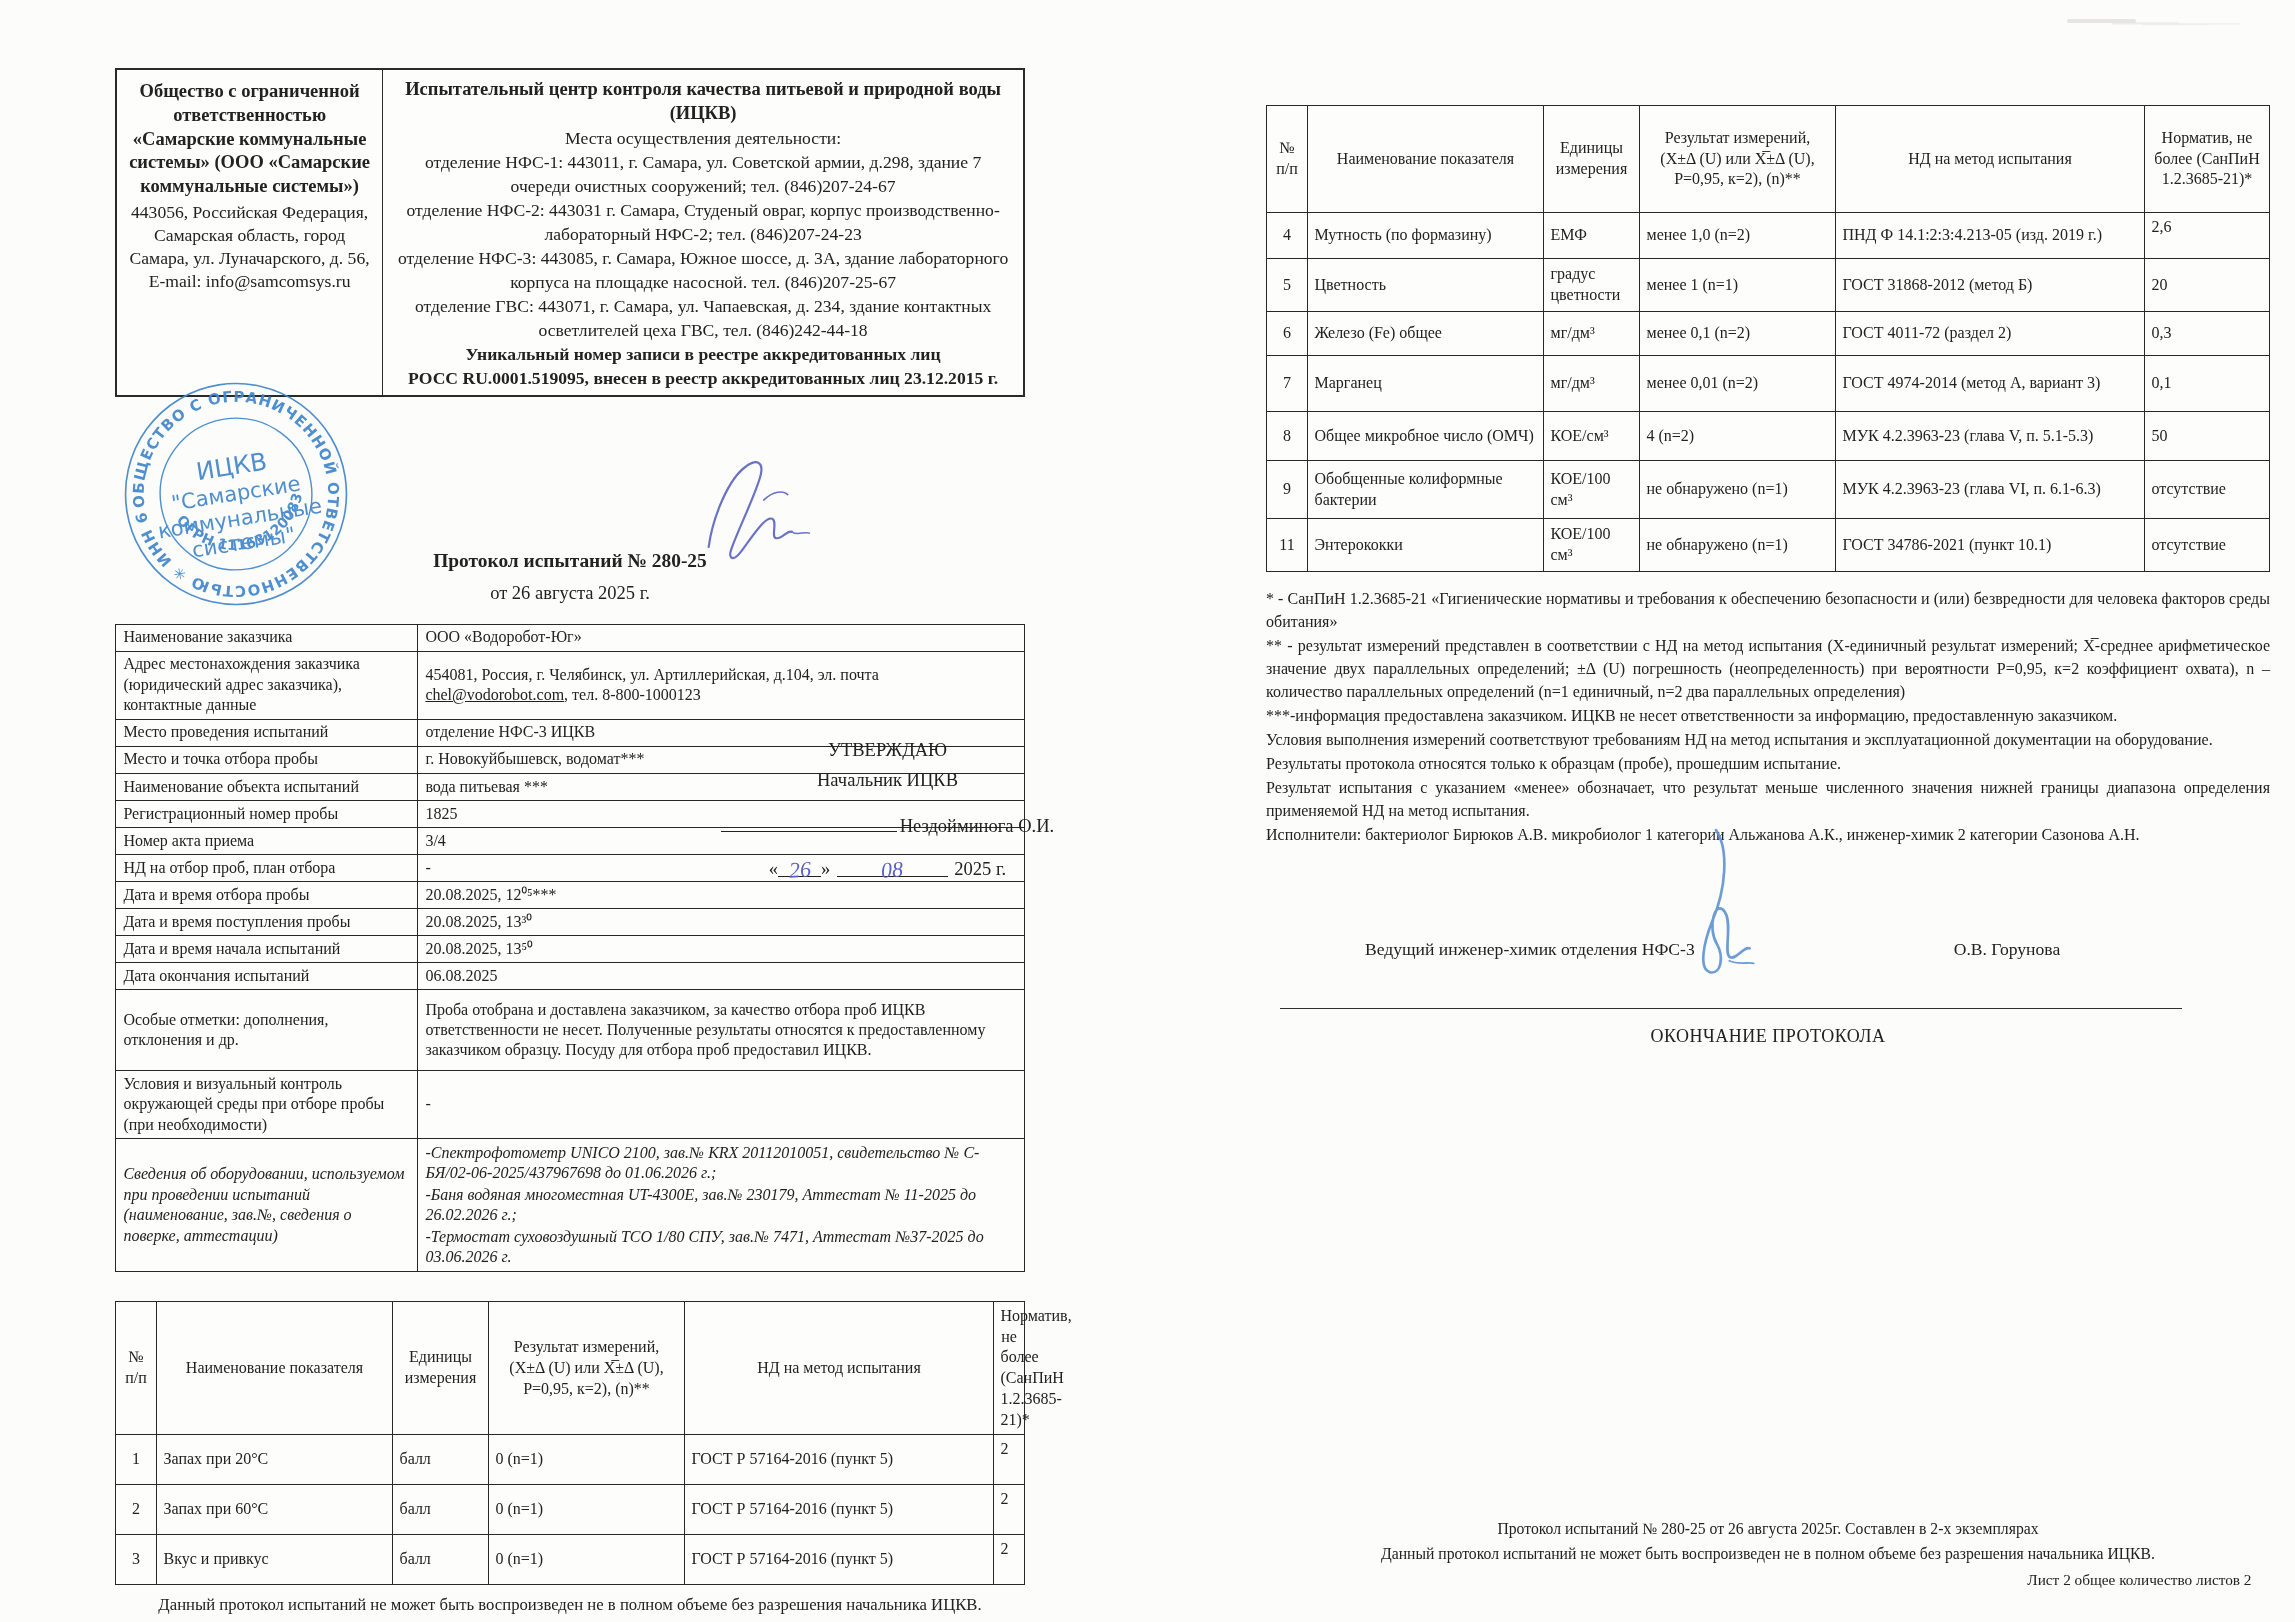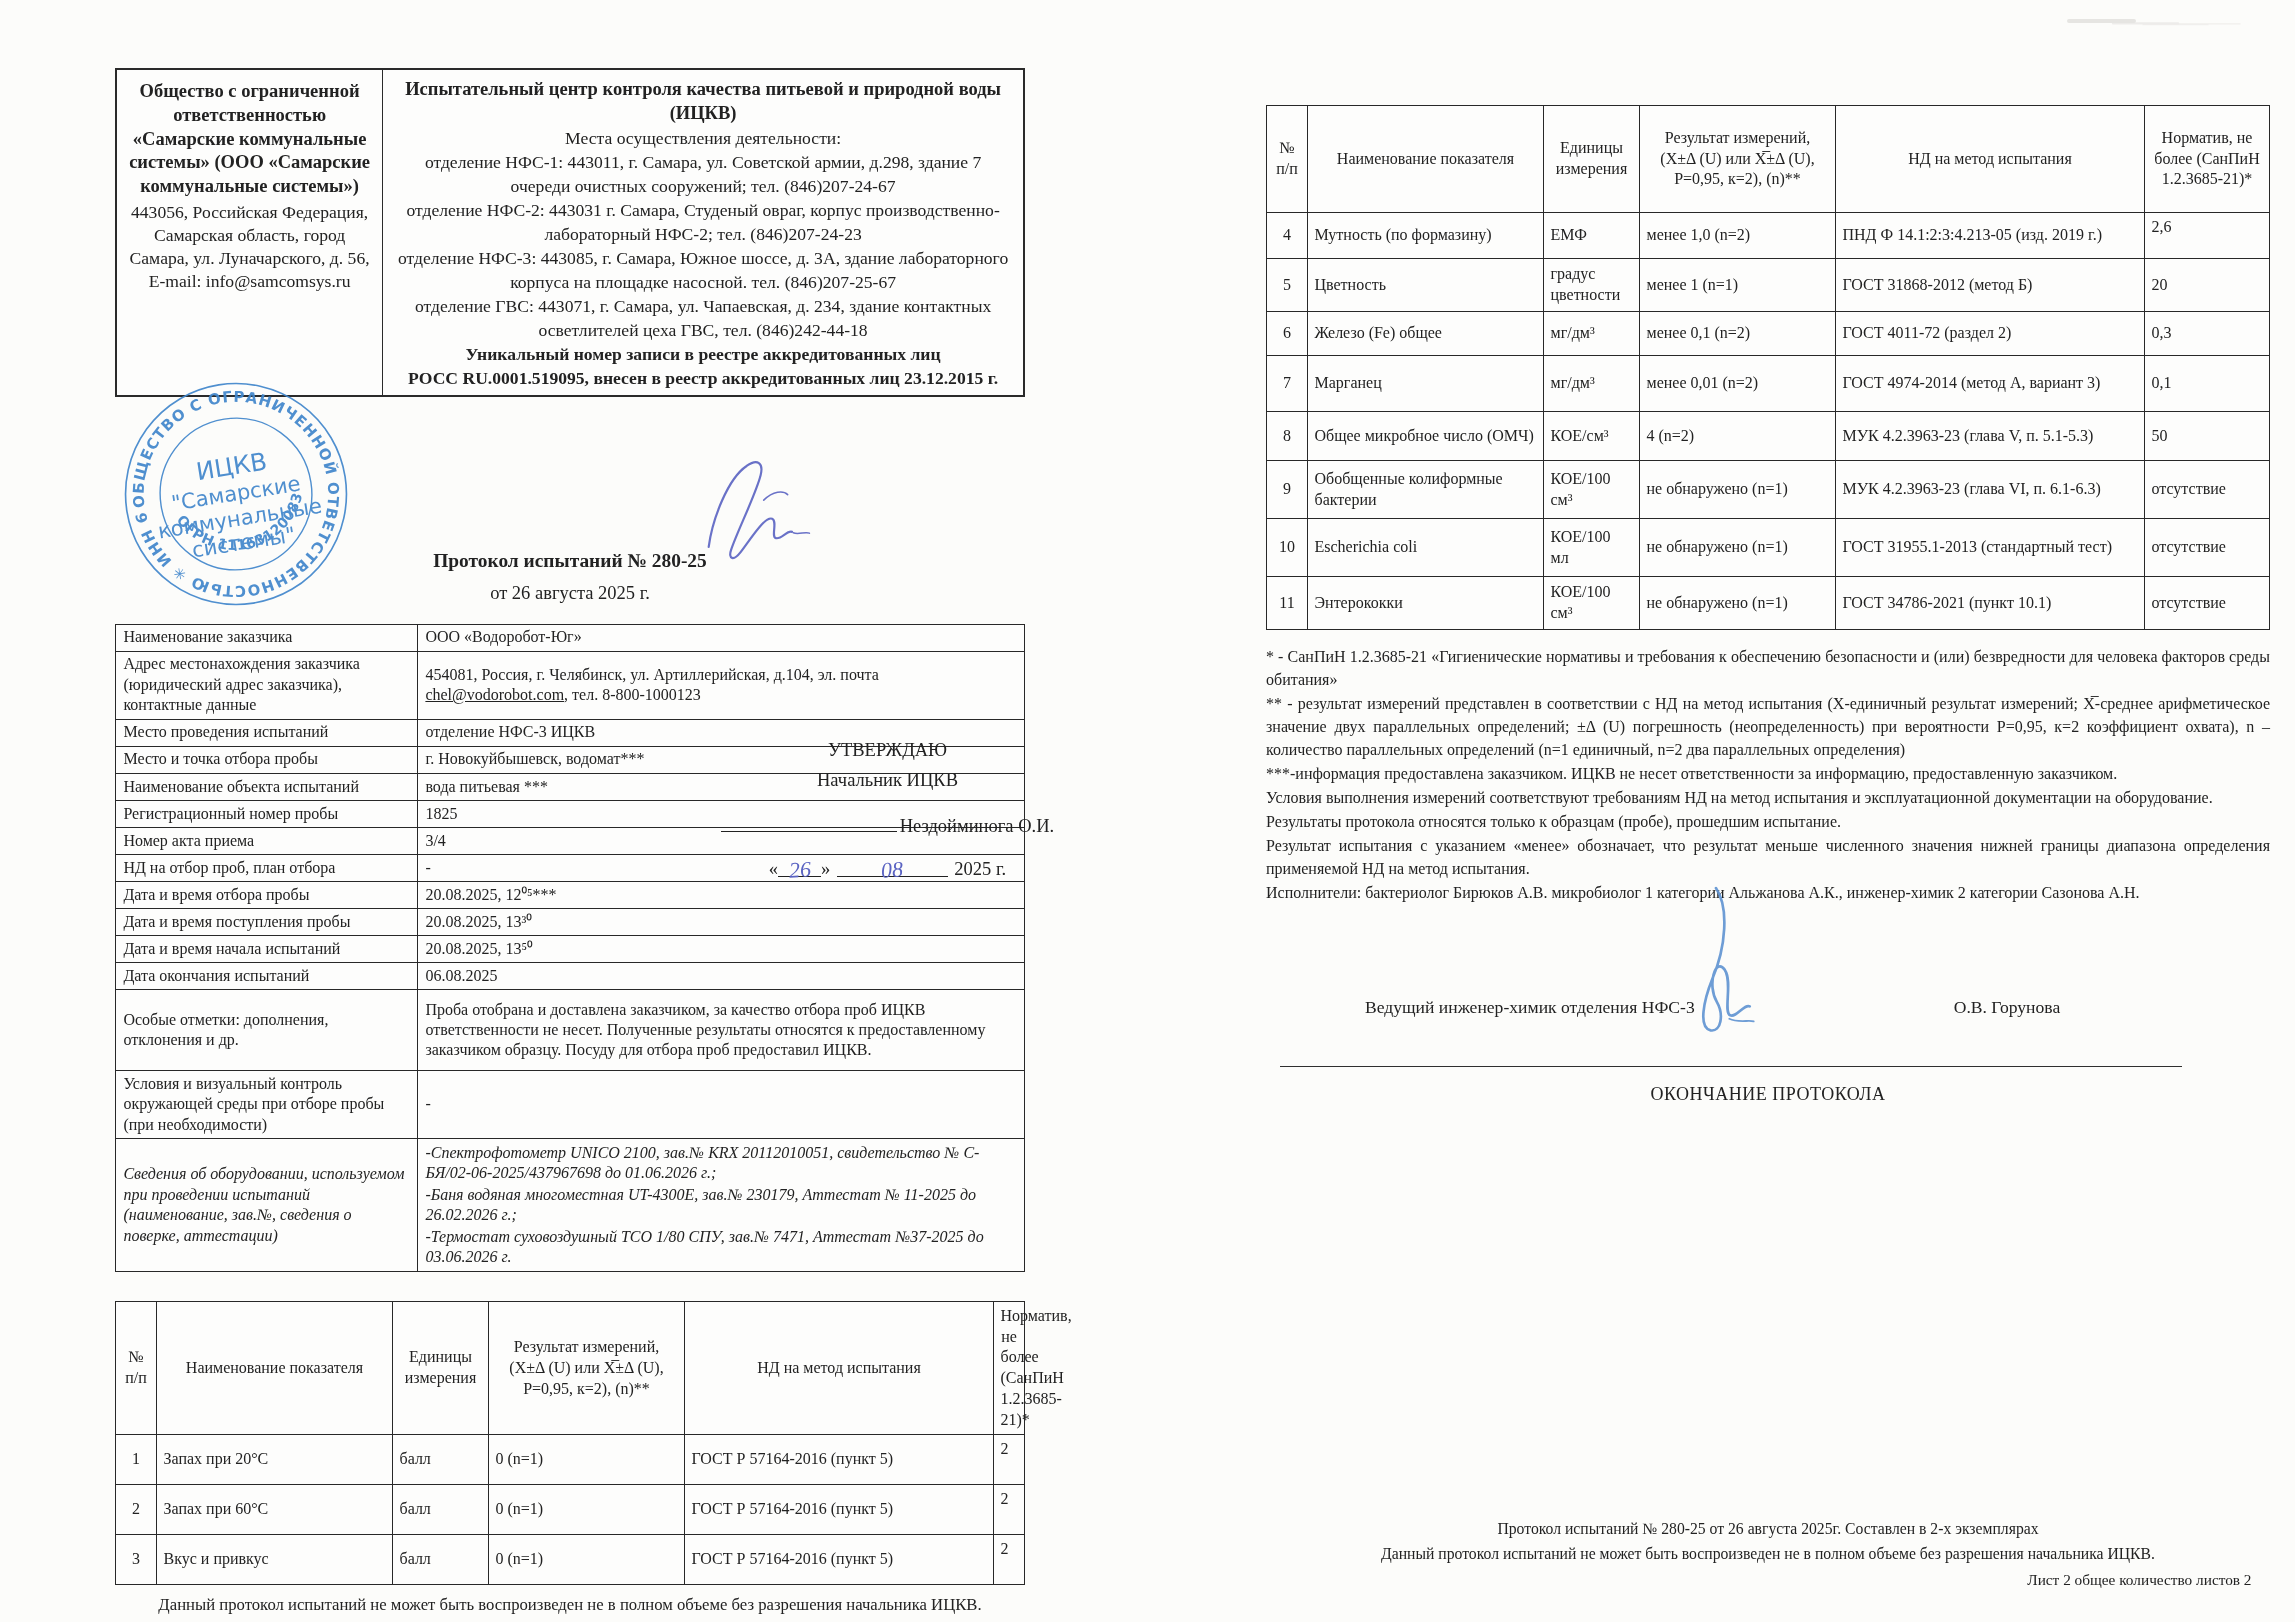--- a/index.html
+++ b/index.html
@@ -340,28 +340,20 @@
           <td>50</td>
         </tr>
       <tr style="height:58px">
           <td class="c">9</td>
           <td>Обобщенные колиформные бактерии</td>
           <td>КОЕ/100 см³</td>
           <td>не обнаружено (n=1)</td>
           <td>МУК 4.2.3963-23 (глава VI, п. 6.1-6.3)</td>
           <td>отсутствие</td>
         </tr>
-      <tr style="height:58px">
-          <td class="c">10</td>
-          <td>Escherichia coli</td>
-          <td>КОЕ/100 мл</td>
-          <td>не обнаружено (n=1)</td>
-          <td>ГОСТ 31955.1-2013 (стандартный тест)</td>
-          <td>отсутствие</td>
-        </tr>
       <tr style="height:53px">
           <td class="c">11</td>
           <td>Энтерококки</td>
           <td>КОЕ/100 см³</td>
           <td>не обнаружено (n=1)</td>
           <td>ГОСТ 34786-2021 (пункт 10.1)</td>
           <td>отсутствие</td>
         </tr>
     </tbody>
   </table>

